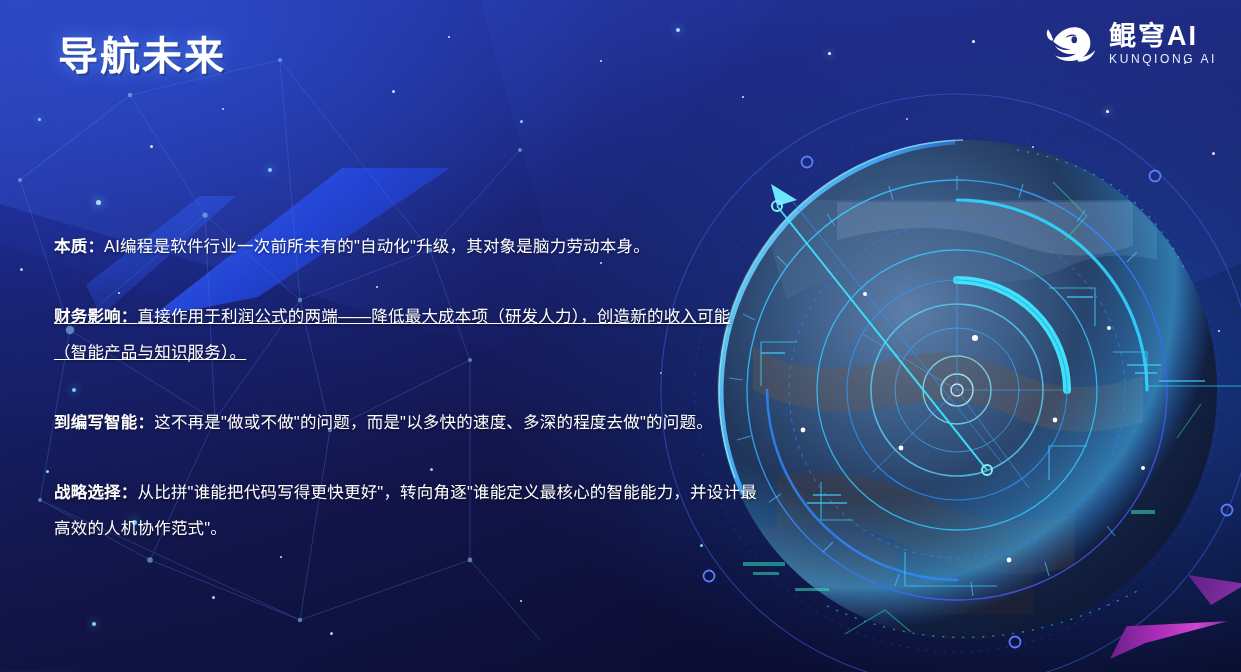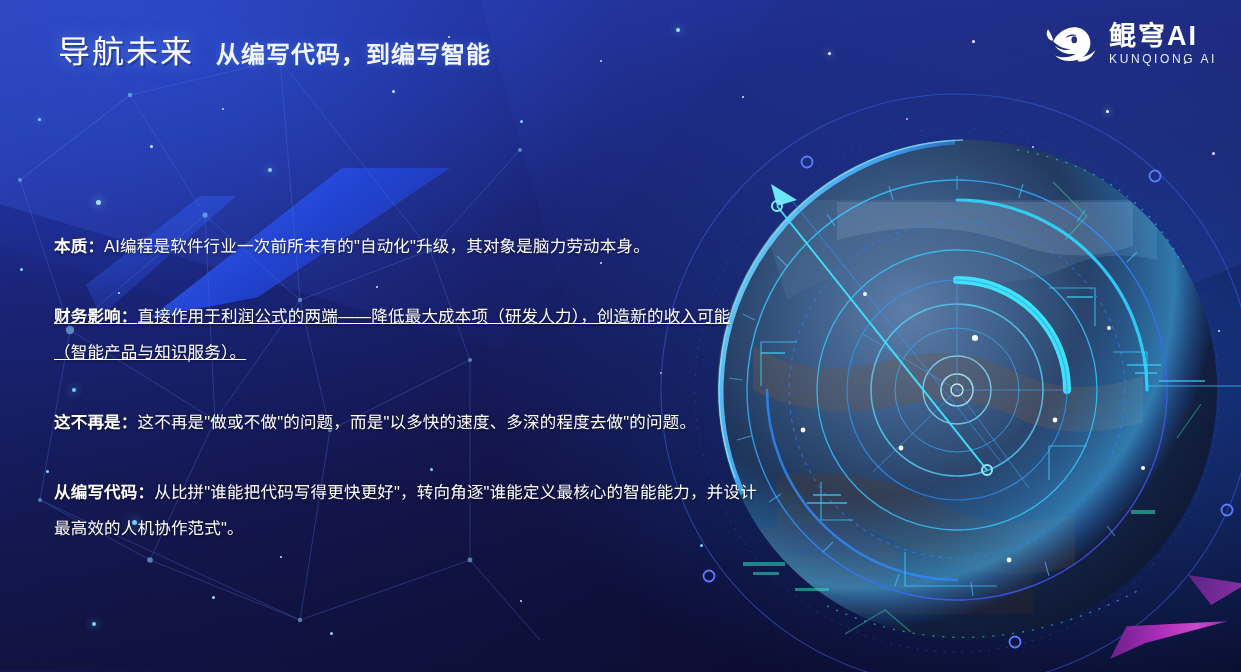--- a/index.html
+++ b/index.html
@@ -77,21 +77,21 @@
     position:absolute; left:1188px; top:575px;
     width:58px; height:30px;
     background:linear-gradient(120deg,#7d24a0,#c63fd0);
     clip-path:polygon(0 0, 100% 30%, 40% 100%);
     opacity:.7;
   }
 
   
   .header { position:absolute; left:58px; top:36px; display:flex; align-items:baseline; gap:22px; }
   .title-main {
-    font-size:32px; font-weight:normal; color:#ffffff;
+    font-size:40px; font-weight:bold; color:#ffffff;
     letter-spacing:2px; line-height:1;
     text-shadow:0 0 18px rgba(110,170,255,.55), 2px 2px 0 rgba(20,30,90,.5);
   }
   .title-sub {
     font-size:24px; font-weight:bold; color:#f2f6ff;
     letter-spacing:1px; line-height:1;
     text-shadow:0 0 10px rgba(90,150,255,.45);
   }
 
   
@@ -365,21 +365,20 @@
       <circle cx="486" cy="378" r="2"></circle>
       <circle cx="146" cy="340" r="2.4"></circle>
     </g>
   </svg>
 
   <div class="magenta-arrow"></div>
   <div class="magenta-arrow-2"></div>
 
   <div class="header">
     <span class="title-main">导航未来</span>
-    <span class="title-sub">从编写代码，到编写智能</span>
   </div>
 
   <div class="logo">
     <svg class="logo-mark" viewBox="0 0 64 58">
       <path d="M8 12 C4 18 9 26 14 25 C12 18 10 15 8 12 Z" fill="#ffffff"></path>
       <path d="M14 26 C20 13 36 6 47 12 C58 18 60 33 50 42 C40 51 24 50 16 42 C22 45 33 45 40 40 C30 42 20 38 16 31 C20 35 28 37 34 35 C24 34 18 30 14 26 Z" fill="#ffffff"></path>
       <path d="M46 14 C54 18 57 28 52 36 C49 28 48 20 46 14 Z" fill="#ffffff"></path>
       <path d="M28 22 C31 18 37 17 41 20 C37 19 32 20 28 22 Z" fill="#2a2f7a"></path>
       <ellipse cx="38" cy="24" rx="3.2" ry="4" fill="#2a2f7a"></ellipse>
       <path d="M42 44 C50 44 57 41 62 36 C59 45 50 50 42 49 Z" fill="#ffffff"></path>
@@ -395,22 +394,22 @@
 
     <p class="para">
       <span class="lead">本质：</span><span>AI编程是软件行业一次前所未有的"自动化"升级，其对象是脑力劳动本身。</span>
     </p>
 
     <p class="para para-2">
       <span class="lead">财务影响：</span><span>直接作用于利润公式的两端——降低最大成本项（研发人力），创造新的收入可能（智能产品与知识服务）。</span>
     </p>
 
     <p class="para">
-      <span class="lead">这不再是：</span><span>这不再是"做或不做"的问题，而是"以多快的速度、多深的程度去做"的问题。</span>
+      <span class="lead">到编写智能：</span><span>这不再是"做或不做"的问题，而是"以多快的速度、多深的程度去做"的问题。</span>
     </p>
 
     <p class="para">
-      <span class="lead">从编写代码：</span><span>从比拼"谁能把代码写得更快更好"，转向角逐"谁能定义最核心的智能能力，并设计最高效的人机协作范式"。</span>
+      <span class="lead">战略选择：</span><span>从比拼"谁能把代码写得更快更好"，转向角逐"谁能定义最核心的智能能力，并设计最高效的人机协作范式"。</span>
     </p>
 
   </div>
 
 </div>
 
 </body></html>

